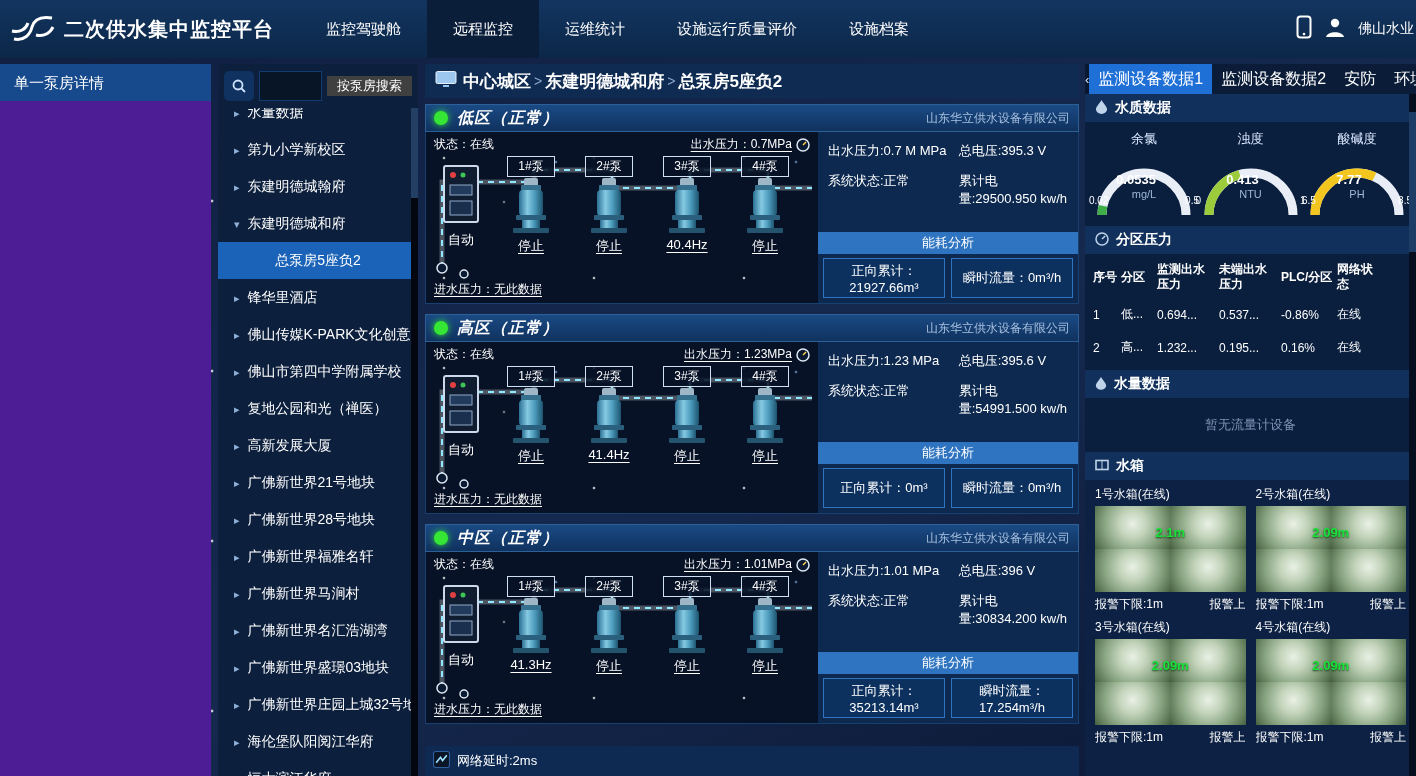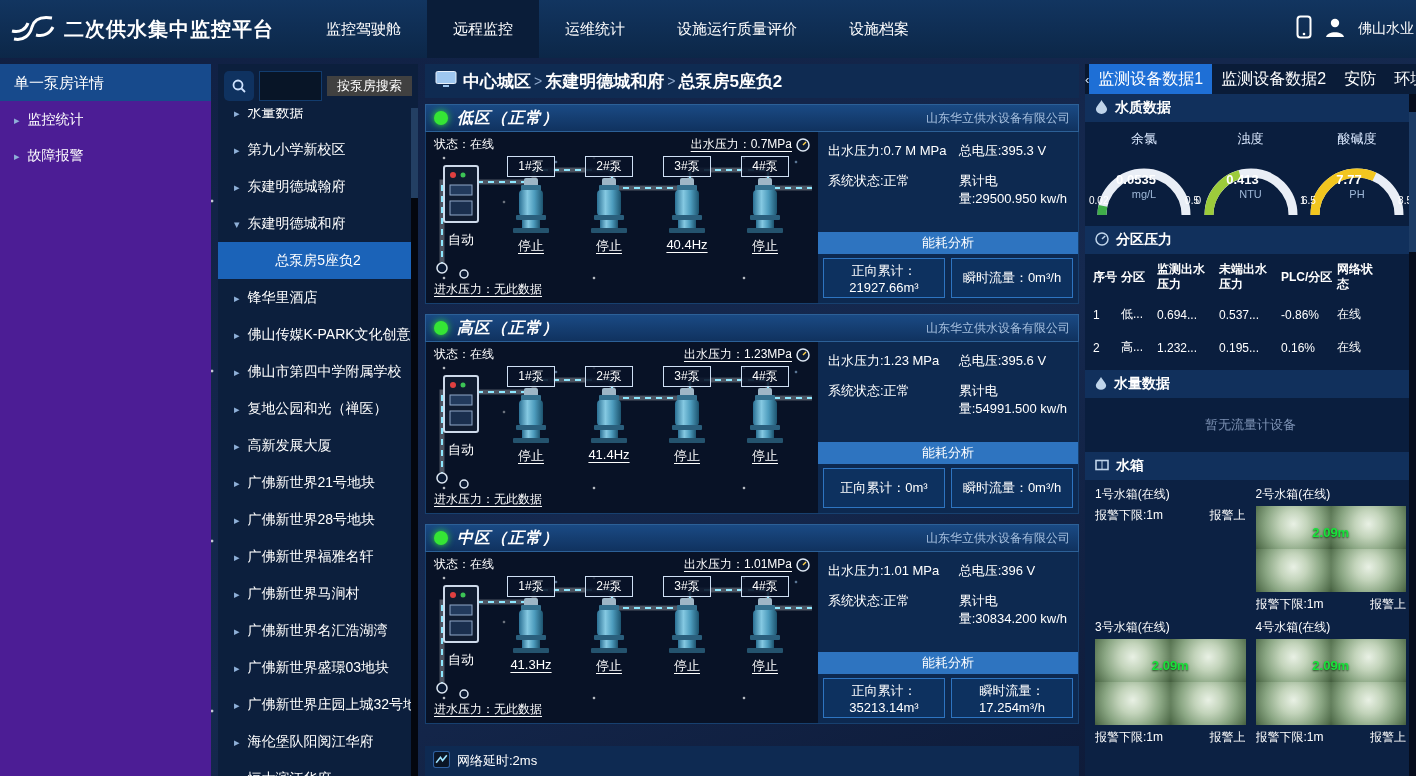--- a/index.html
+++ b/index.html
@@ -153,24 +153,20 @@
           <circle cx="11" cy="7" r="4.2" fill="#fff"></circle>
           <path d="M2,21 C3,14.5 19,14.5 20,21 Z" fill="#fff"></path>
         </svg>
     </span>
     <span class="user-label">佛山水业</span>
   </div>
 </header>
 
 <aside class="sidebar1">
   <div class="sb-header">单一泵房详情</div>
-  <div id="sbMenu">
-      <div class="sb-item"><span class="sb-arrow">▸</span><span>监控统计</span></div>
-      <div class="sb-item"><span class="sb-arrow">▸</span><span>故障报警</span></div>
-    </div>
 </aside>
 
 <aside class="sidebar2">
   <div class="search-row">
     <span class="search-ic">
       <svg width="16" height="16" viewBox="0 0 16 16">
           <circle cx="7" cy="7" r="4.5" fill="none" stroke="#cfe3ff" stroke-width="1.8"></circle>
           <line x1="10.5" y1="10.5" x2="14" y2="14" stroke="#cfe3ff" stroke-width="1.8"></line>
         </svg>
     </span>
@@ -620,20 +616,23 @@
       <svg width="14" height="14" viewBox="0 0 14 14">
           <rect x="1" y="2.5" width="12" height="9" fill="none" stroke="#bfd4ea" stroke-width="1.6"></rect>
           <line x1="7" y1="2.5" x2="7" y2="11.5" stroke="#bfd4ea" stroke-width="1"></line>
         </svg>
     </span>
     <span>水箱</span>
   </div>
   <div class="tanks" id="tanks">
       <div class="tank-cell">
         <div class="tank-name">1号水箱(在线)</div>
+        <div class="tank-img">
+          <span class="tank-level">2.1m</span>
+        </div>
         <div class="tank-alarms">
           <span>报警下限:1m</span>
           <span>报警上</span>
         </div>
       </div>
       <div class="tank-cell">
         <div class="tank-name">2号水箱(在线)</div>
         <div class="tank-img">
           <span class="tank-level">2.09m</span>
         </div>

